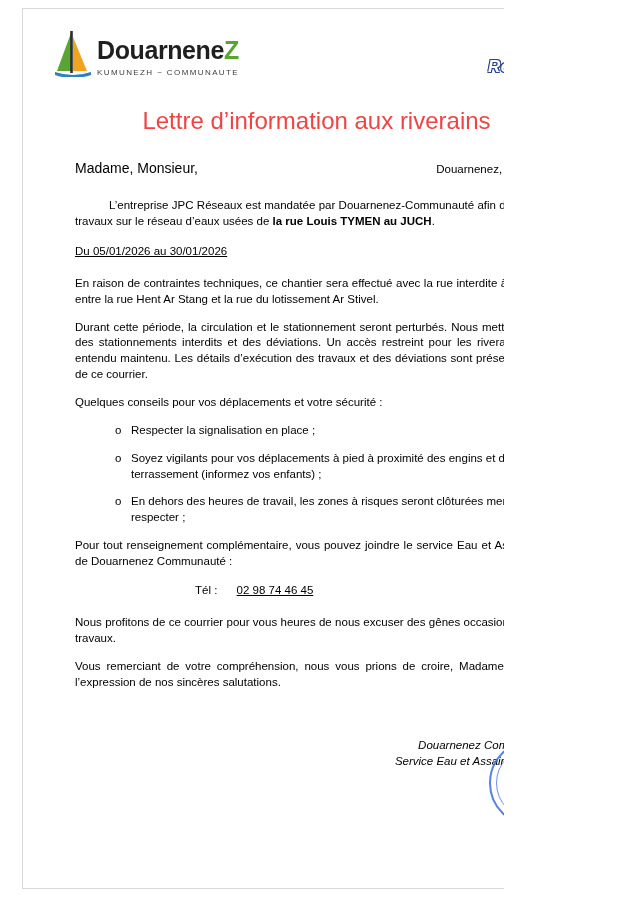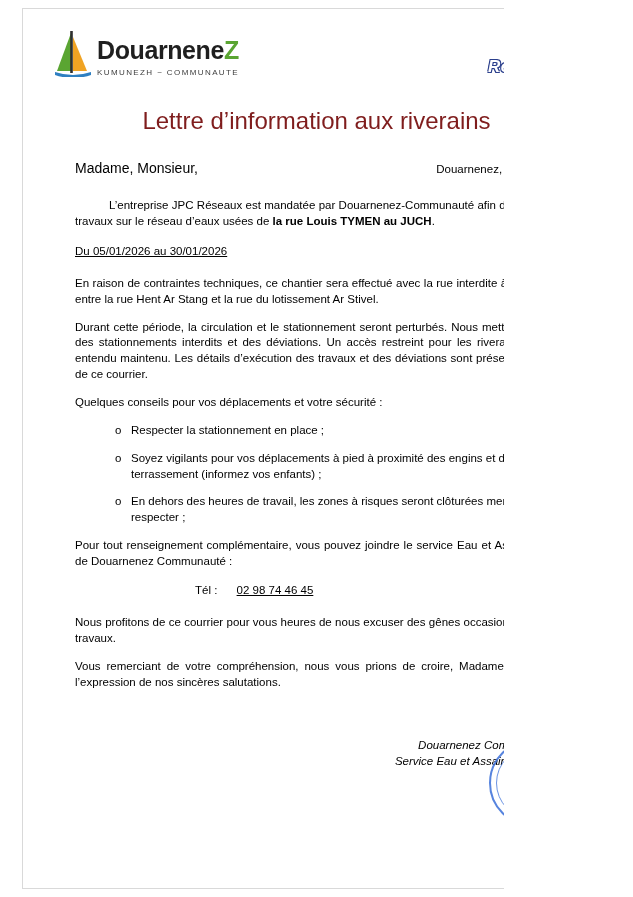--- a/index.html
+++ b/index.html
@@ -111,21 +111,21 @@
     transform: rotate(-6deg);
   }
   
   .doc-title {
     position: absolute;
     left: 0;
     right: 0;
     top: 98px;
     text-align: center;
     font-size: 24px;
-    color: #7f1d1d;
+    color: #ef4444;
     font-weight: 400;
   }
   
   .body {
     position: absolute;
     left: 52px;
     top: 150px;
     width: 500px;
     font-size: 11.5px;
     line-height: 1.38;
@@ -272,21 +272,21 @@
 
       <p class="just">En raison de contraintes techniques, ce chantier sera effectué avec la rue interdite à la circulation entre la rue Hent Ar Stang et la rue du lotissement Ar Stivel.</p>
 
       <p class="just">Durant cette période, la circulation et le stationnement seront perturbés. Nous mettrons en place des stationnements interdits et des déviations. Un accès restreint pour les riverains sera bien entendu maintenu. Les détails d’exécution des travaux et des déviations sont présentés au verso de ce courrier.</p>
 
       <p>Quelques conseils pour vos déplacements et votre sécurité :</p>
 
       <div class="bullets">
         <div class="bullet">
           <span class="mark">o</span>
-          <span class="txt">Respecter la stationnement en place ;</span>
+          <span class="txt">Respecter la signalisation en place ;</span>
         </div>
         <div class="bullet">
           <span class="mark">o</span>
           <span class="txt">Soyez vigilants pour vos déplacements à pied à proximité des engins et des travaux de terrassement (informez vos enfants) ;</span>
         </div>
         <div class="bullet">
           <span class="mark">o</span>
           <span class="txt">En dehors des heures de travail, les zones à risques seront clôturées merci de les respecter ;</span>
         </div>
       </div>

